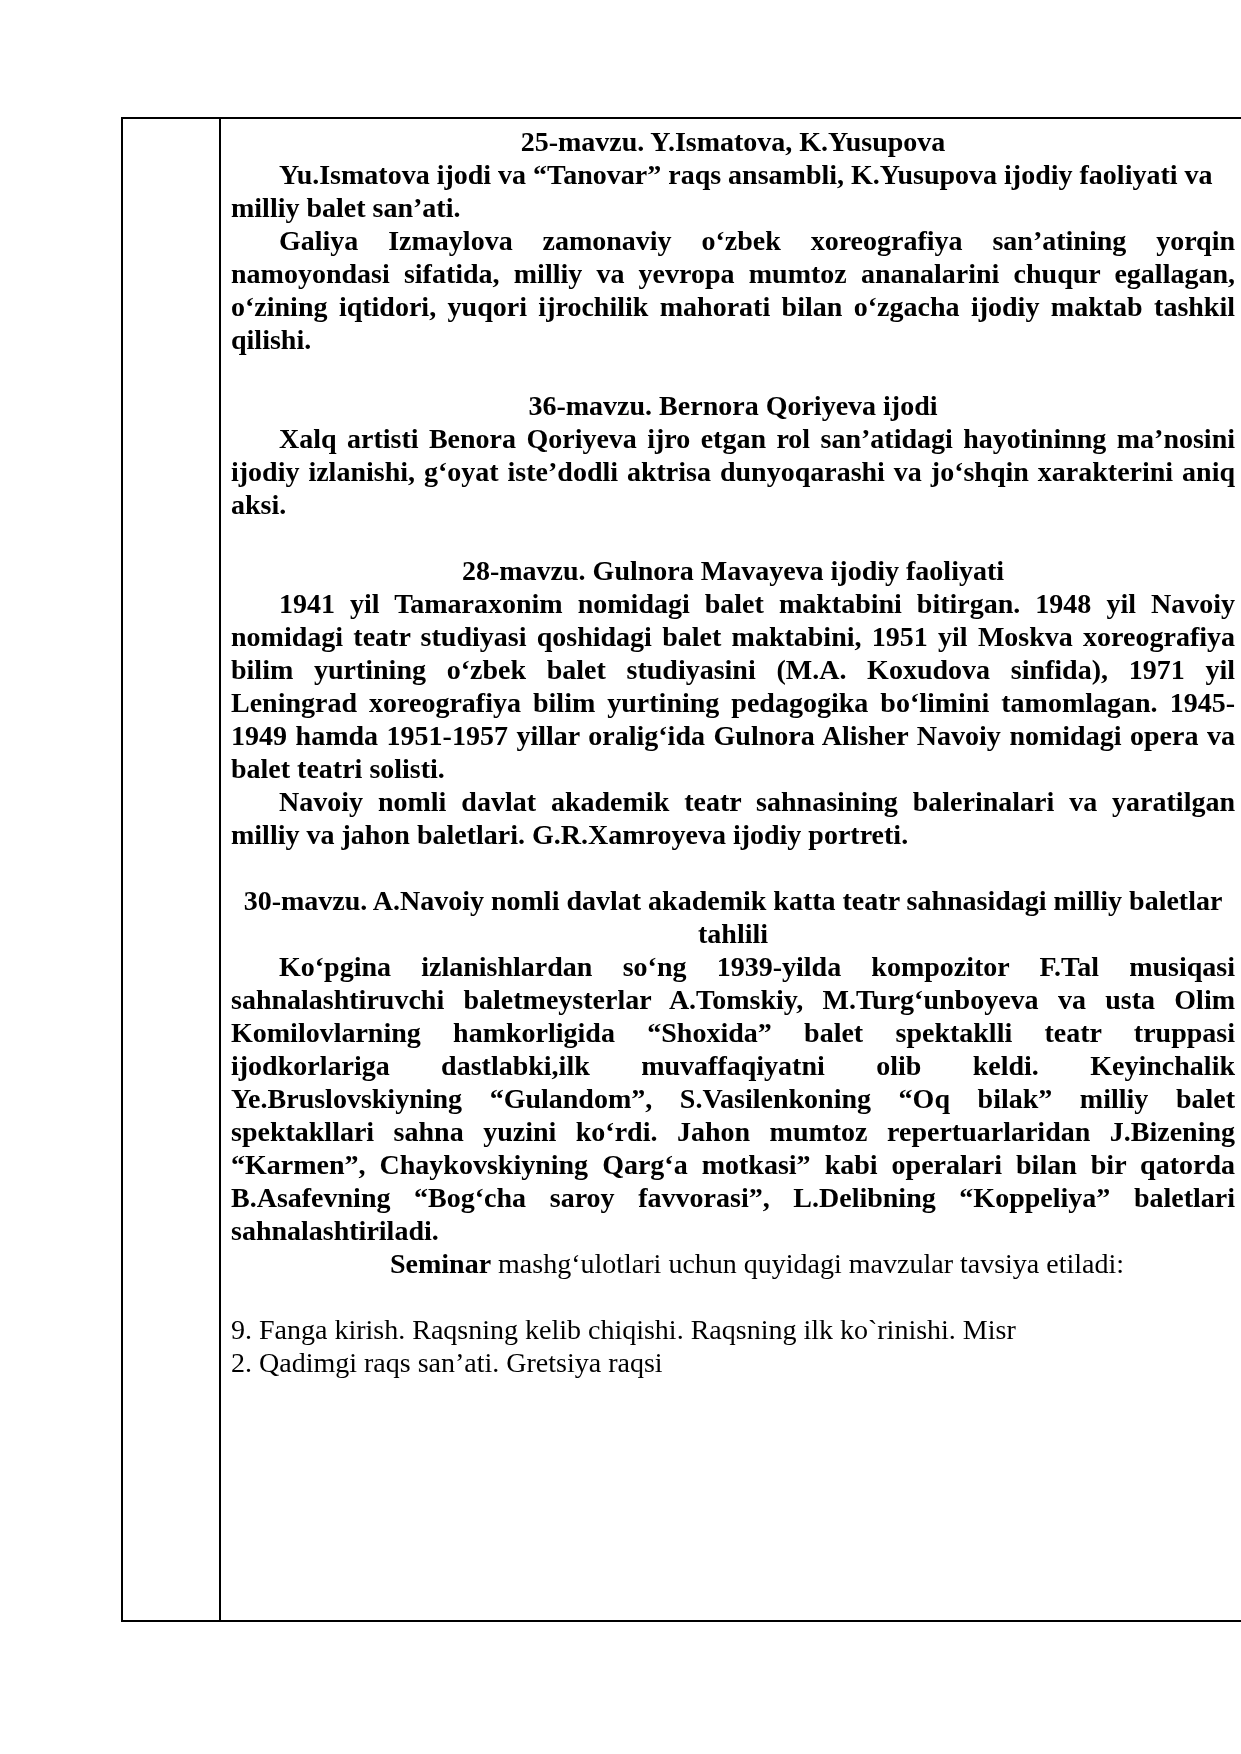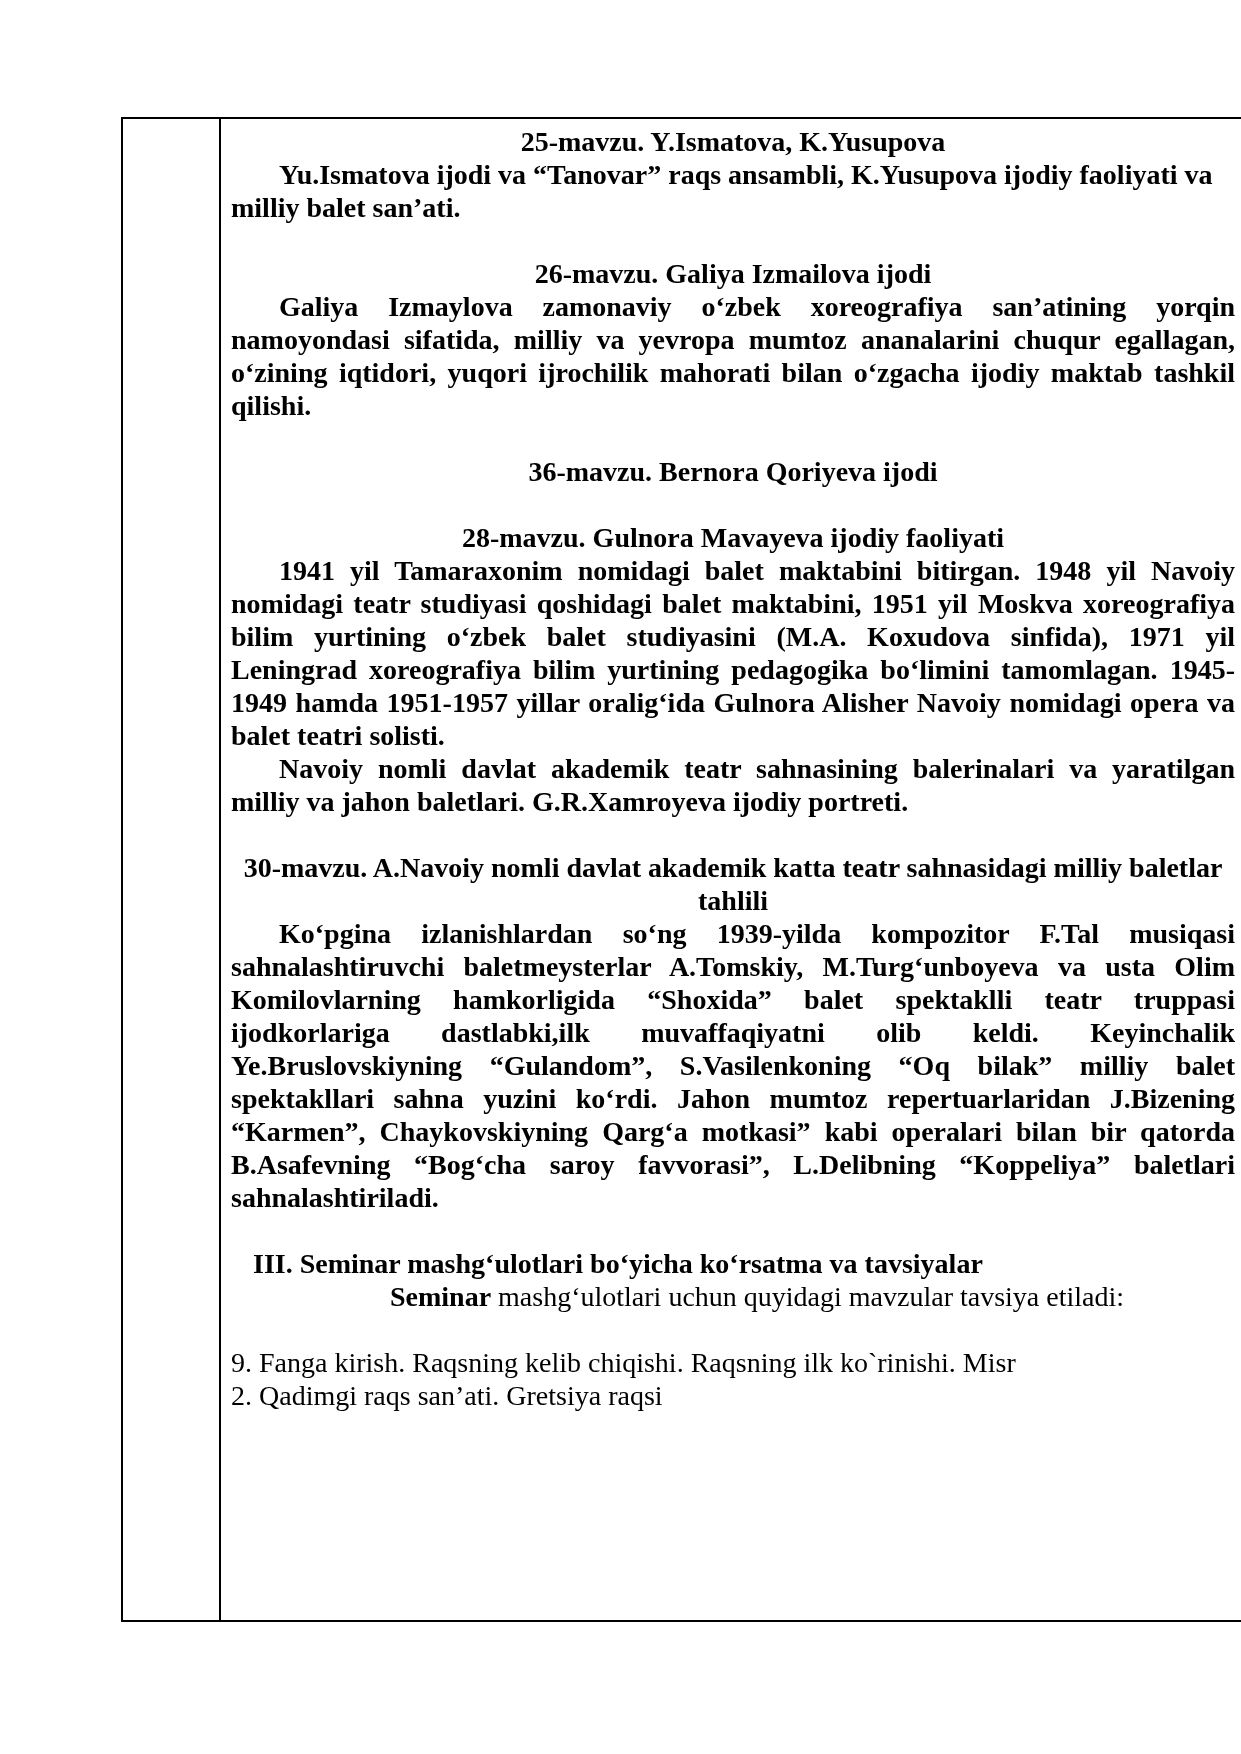--- a/index.html
+++ b/index.html
@@ -85,44 +85,43 @@
   <div class="doc-table">
     <div class="cell-left"></div>
     <div class="cell-main">
 
       <section>
         <h3 class="topic-heading first">25-mavzu. Y.Ismatova, K.Yusupova</h3>
         <p class="topic-body flush">Yu.Ismatova ijodi va “Tanovar” raqs ansambli, K.Yusupova ijodiy faoliyati va milliy balet san’ati.</p>
       </section>
 
       <section>
-        <h3 class="topic-heading">26-mavzu. Galiya Izmailova ijodi</h3>
         <p class="topic-body">Galiya Izmaylova zamonaviy o‘zbek xoreografiya san’atining yorqin namoyondasi sifatida, milliy va yevropa mumtoz ananalarini chuqur egallagan, o‘zining iqtidori, yuqori ijrochilik mahorati bilan o‘zgacha ijodiy maktab tashkil qilishi.</p>
       </section>
 
       <section>
         <h3 class="topic-heading">36-mavzu. Bernora Qoriyeva ijodi</h3>
+        <p class="topic-body">Xalq artisti Benora Qoriyeva ijro etgan rol san’atidagi hayotininng ma’nosini ijodiy izlanishi, g‘oyat iste’dodli aktrisa dunyoqarashi va jo‘shqin xarakterini aniq aksi.</p>
       </section>
 
       <section>
         <h3 class="topic-heading">28-mavzu. Gulnora Mavayeva ijodiy faoliyati</h3>
         <p class="topic-body">1941 yil Tamaraxonim nomidagi balet maktabini bitirgan. 1948 yil Navoiy nomidagi teatr studiyasi qoshidagi balet maktabini, 1951 yil Moskva xoreografiya bilim yurtining o‘zbek balet studiyasini (M.A. Koxudova sinfida), 1971 yil Leningrad xoreografiya bilim yurtining pedagogika bo‘limini tamomlagan. 1945-1949 hamda 1951-1957 yillar oralig‘ida Gulnora Alisher Navoiy nomidagi opera va balet teatri solisti.</p>
       </section>
 
       <section>
         <p class="topic-body">Navoiy nomli davlat akademik teatr sahnasining balerinalari va yaratilgan milliy va jahon baletlari. G.R.Xamroyeva ijodiy portreti.</p>
       </section>
 
       <section>
         <h3 class="topic-heading">30-mavzu. A.Navoiy nomli davlat akademik katta teatr sahnasidagi milliy baletlar tahlili</h3>
         <p class="topic-body">Ko‘pgina izlanishlardan so‘ng 1939-yilda kompozitor F.Tal musiqasi sahnalashtiruvchi baletmeysterlar A.Tomskiy, M.Turg‘unboyeva va usta Olim Komilovlarning hamkorligida “Shoxida” balet spektaklli teatr truppasi ijodkorlariga dastlabki,ilk muvaffaqiyatni olib keldi. Keyinchalik Ye.Bruslovskiyning “Gulandom”, S.Vasilenkoning “Oq bilak” milliy balet spektakllari sahna yuzini ko‘rdi. Jahon mumtoz repertuarlaridan J.Bizening “Karmen”, Chaykovskiyning Qarg‘a motkasi” kabi operalari bilan bir qatorda B.Asafevning “Bog‘cha saroy favvorasi”, L.Delibning “Koppeliya” baletlari sahnalashtiriladi.</p>
       </section>
 
       <section>
-        <h3 class="seminar-heading">III. Seminar mashg‘ulotlari bo‘yicha ko‘rsatma va tavsiyalar</h3>
         <p class="seminar-intro"><strong>Seminar</strong><span> mashg‘ulotlari uchun quyidagi mavzular tavsiya etiladi:</span></p>
         <p class="list-item first">9. Fanga kirish. Raqsning kelib chiqishi. Raqsning ilk ko`rinishi. Misr</p>
         <p class="list-item">2. Qadimgi raqs san’ati. Gretsiya raqsi</p>
       </section>
 
     </div>
   </div>
 </div>
 
 </body></html>

